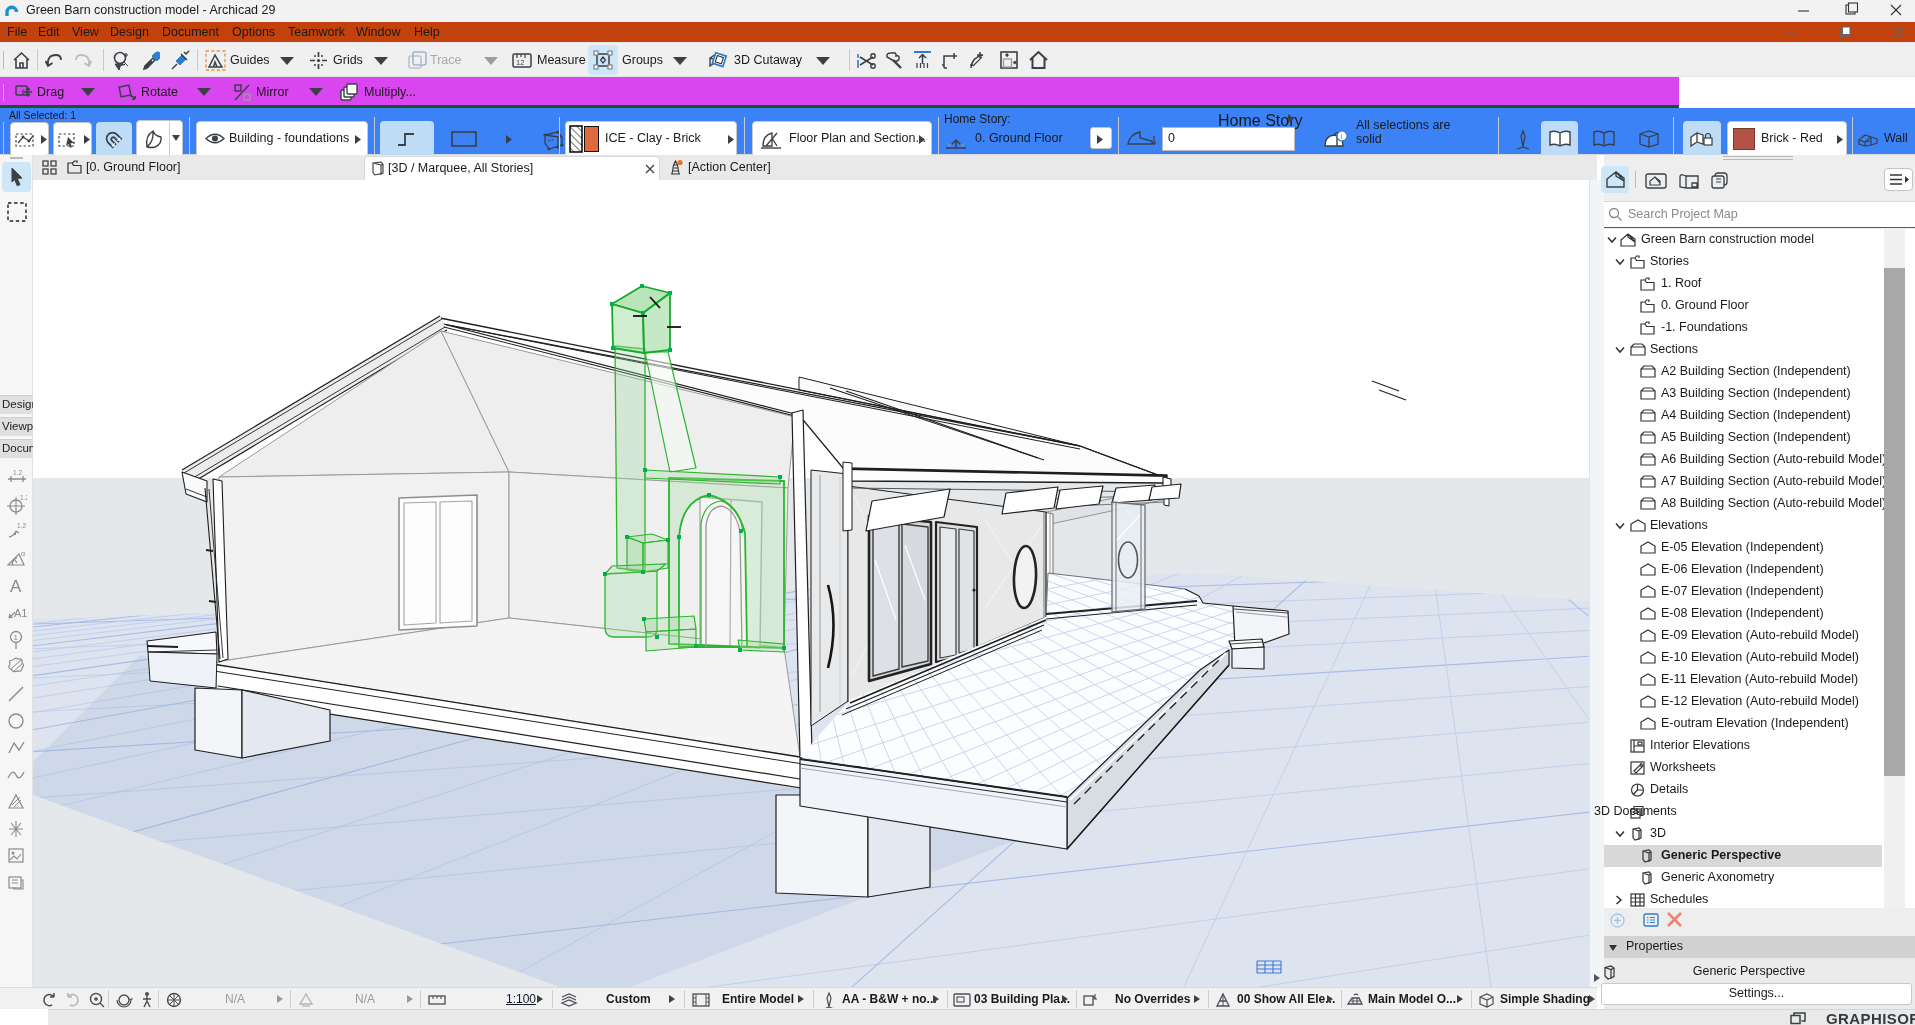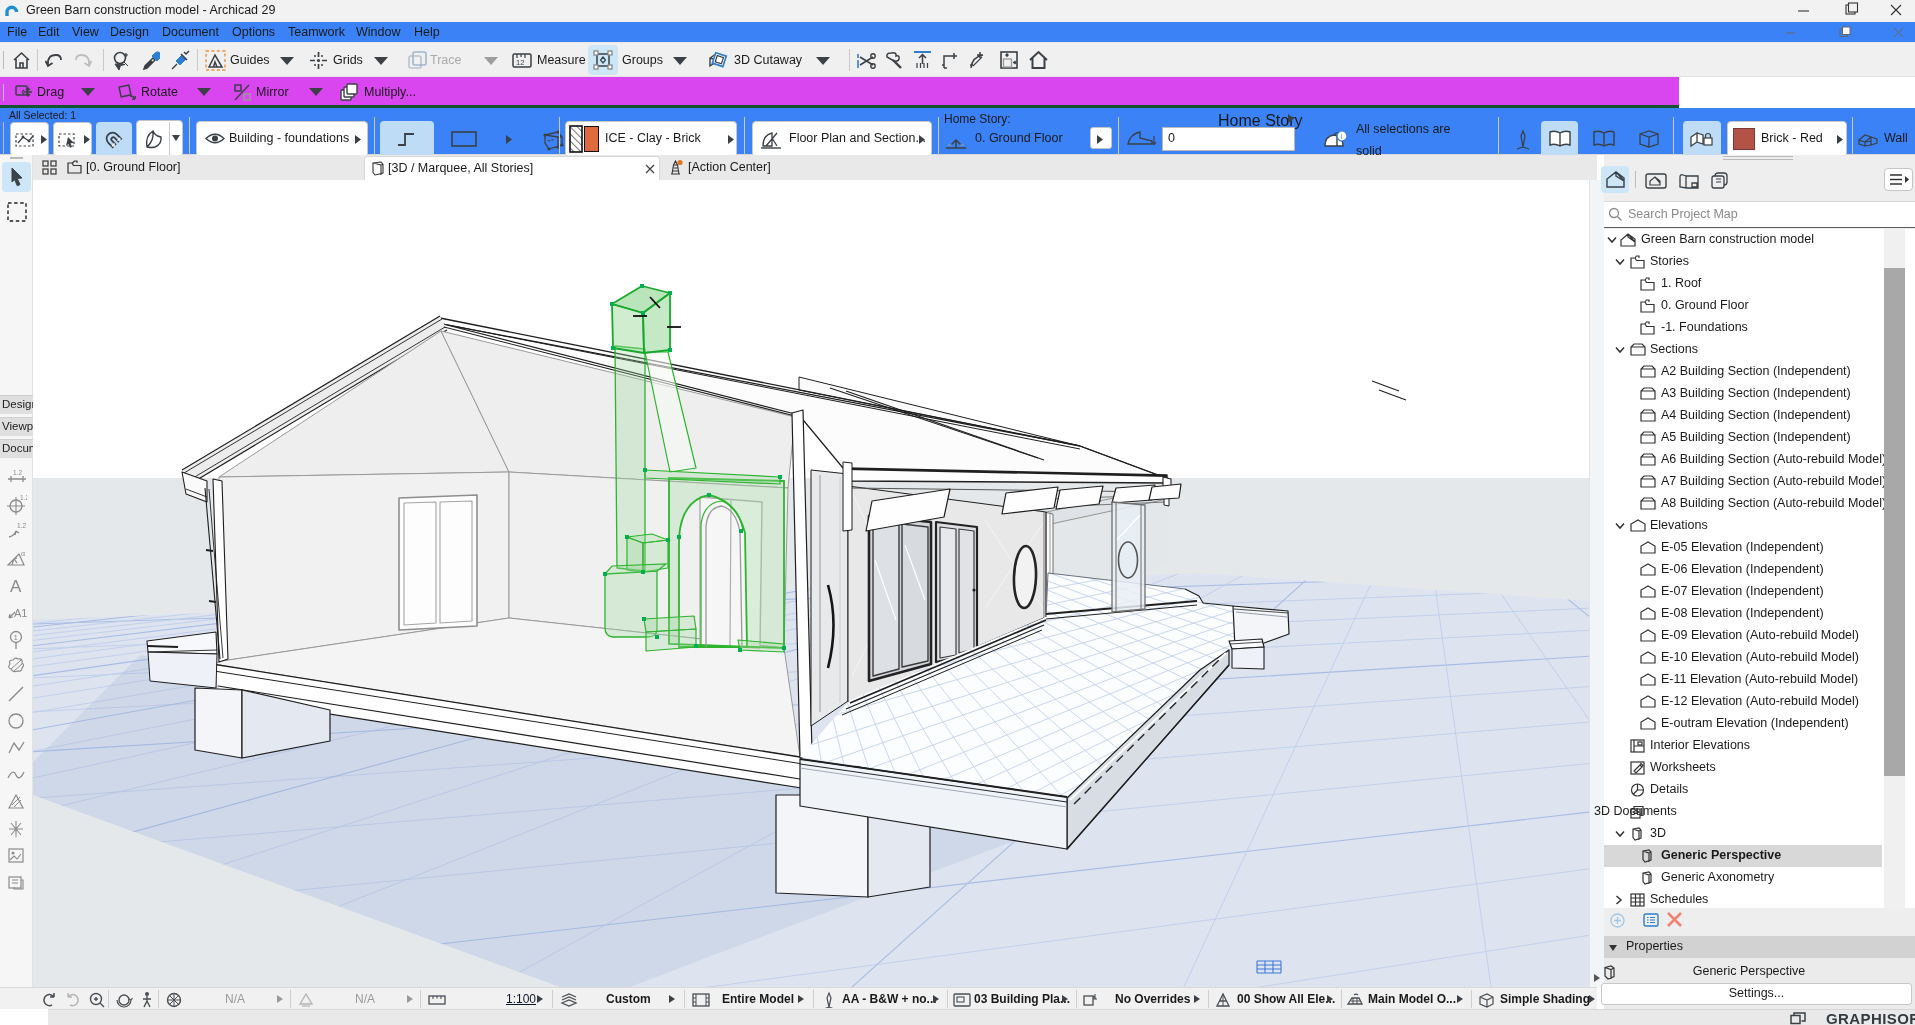--- a/index.html
+++ b/index.html
@@ -1,18 +1,18 @@
 <!DOCTYPE html>
 <html><head><meta charset="utf-8"><style>
 *{margin:0;padding:0;box-sizing:border-box;font-family:"Liberation Sans",sans-serif;}
 html,body{width:1915px;height:1025px;overflow:hidden;background:#fff;}
 body{position:relative;font-size:12px;color:#1a1a1a;}
 .abs{position:absolute;}
 .titlebar{left:0;top:0;width:1915px;height:22px;background:#f2f2f2;}
-.menubar{left:0;top:22px;width:1915px;height:21px;background:#3b82f6;border-bottom:1px solid #e8e8e8;}
+.menubar{left:0;top:22px;width:1915px;height:21px;background:#c2410c;border-bottom:1px solid #e8e8e8;}
 .tb1{left:0;top:43px;width:1915px;height:34px;background:#f0f0f0;border-bottom:1px solid #e3e3e3;}
 .tb2{left:0;top:77px;width:1679px;height:31px;background:#d946ef;border-bottom:3px solid #14532d;}
 .infobar{left:0;top:108px;width:1915px;height:47px;background:#3b82f6;border-bottom:1px solid #d8d8d8;}
 .tabbar{left:0;top:155px;width:1597px;height:25px;background:#e9e9e9;}
 .tab{position:absolute;top:1px;height:24px;font-size:12.5px;}
 .lefttools{left:0;top:155px;width:33px;height:832px;background:#f6f6f6;border-right:1px solid #e2e2e2;}
 .statusbar{left:0;top:987px;width:1597px;height:22px;background:#f1f1f1;border-top:1px solid #d9d9d9;font-size:12px;}
 .bstrip{left:0;top:1009px;width:1915px;height:16px;background:#e9e9e9;border-top:1px solid #d6d6d6;margin-left:48px;}
 .rpanel{left:1604px;top:155px;width:311px;height:854px;background:#eeeeee;}
 .combo{position:absolute;background:#fff;border:1px solid #c9c9c9;border-radius:4px;}
@@ -341,21 +341,21 @@
       <path d="M1 1 L7 5.5 L1 10 z" fill="#3a4045"></path>
     </svg>
 <div class="abs" style="left:1162px;top:19px;width:133px;height:24px;background:#fff;border:1px solid #b9b9b9;"></div>
 <div class="abs" style="left:1168px;top:23px;font-size:12.5px;">0</div>
 <svg class="abs" style="left:1323px;top:22px" width="26" height="24" viewBox="0 0 26 24">
       <path d="M2 16 Q2 6 11 5 Q20 6 20 16 z M14 5 L14 16" fill="#fff" stroke="#3a4045" stroke-width="1.4"></path>
       <path d="M11 5 Q14 1 18 3" fill="none" stroke="#3a4045" stroke-width="1.3"></path>
       <circle cx="19" cy="6" r="5" fill="#fff" stroke="#2f7fd0" stroke-width="1.2"></circle>
       <text x="17.6" y="9" font-size="7" fill="#2f7fd0">i</text>
     </svg>
-<div class="abs" style="left:1356px;top:10px;font-size:12.5px;line-height:22px;">All selections are<br>solid</div>
+<div class="abs" style="left:1356px;top:10px;font-size:12.5px;line-height:14px;">All selections are<br>solid</div>
 <div class="abs" style="left:1498px;top:9px;width:1px;height:42px;background:#c9c9c9"></div>
 <svg class="abs" style="left:1512px;top:21px" width="22" height="22" viewBox="0 0 22 22">
       <path d="M11 2 L13 7 L11 18 L9 7 z M11 18 L5 20 M11 18 L17 20" fill="none" stroke="#3a4045" stroke-width="1.3"></path>
     </svg>
 <div class="abs" style="left:1541px;top:13px;width:37px;height:37px;background:#bedcf5;border-radius:4px;"></div>
 <svg class="abs" style="left:1548px;top:20px" width="24" height="23" viewBox="0 0 24 23">
       <path d="M12 5 Q7 2 2 4 L2 17 Q7 15 12 18 Q17 15 22 17 L22 4 Q17 2 12 5 z M12 5 V18" fill="#fff" stroke="#3a4045" stroke-width="1.4"></path>
     </svg>
 <svg class="abs" style="left:1592px;top:20px" width="24" height="23" viewBox="0 0 24 23">
       <path d="M12 5 Q7 2 2 4 L2 17 Q7 15 12 18 Q17 15 22 17 L22 4 Q17 2 12 5 z M12 5 V18" fill="none" stroke="#3a4045" stroke-width="1.4"></path>

